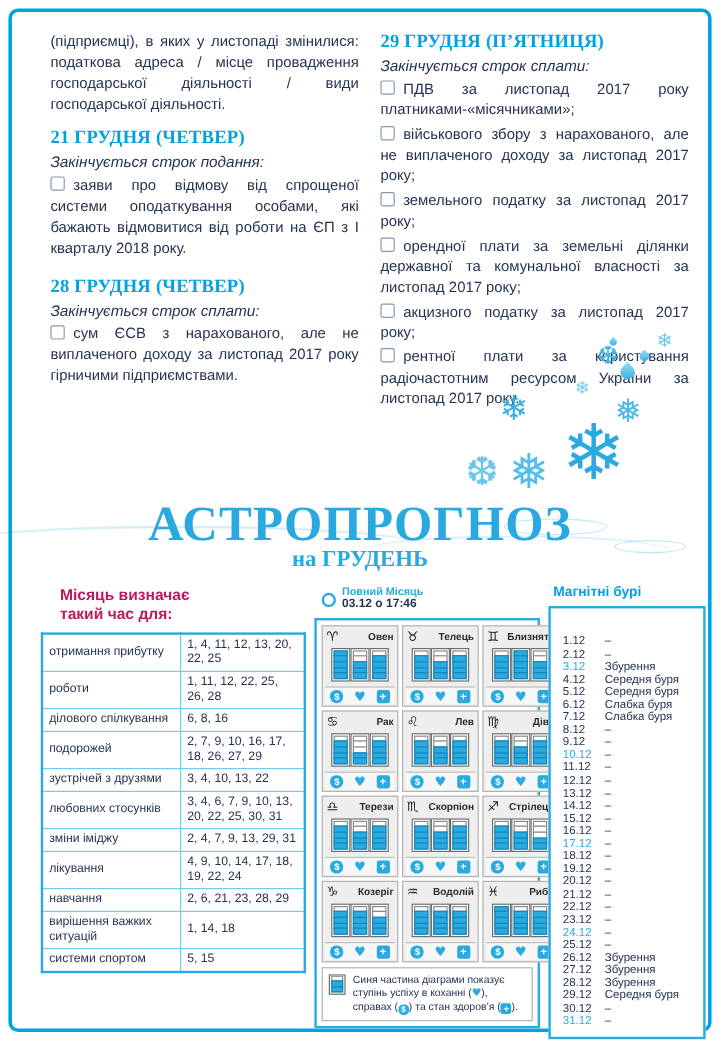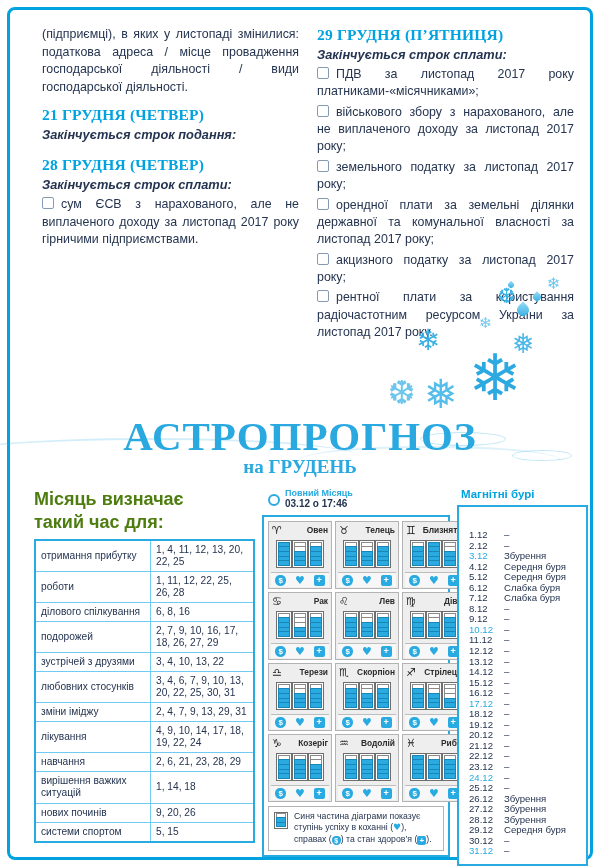--- a/index.html
+++ b/index.html
@@ -8,21 +8,21 @@
   .frame{position:absolute;left:7px;top:7px;right:7px;bottom:7px;border:3px solid #00a3e0;border-radius:8px;}
 
   
   .top-cols{position:absolute;left:42px;right:26px;top:26px;display:flex;gap:18px;}
   .top-col{flex:1;}
   .intro{font-size:12.4px;line-height:1.42;text-align:justify;margin:0 0 10px 0;}
   .dl-sec{margin-top:14px;}
   .dl-sec:first-child{margin-top:0;}
   .dl-date{font-family:"Liberation Serif","DejaVu Serif",serif;font-weight:bold;color:#00a3e0;
            font-size:15.5px;margin:0 0 3px 0;letter-spacing:.2px;}
-  .dl-sub{font-weight:bold;font-style:italic;font-size:12.8px;margin:0 0 4px 0;}
+  .dl-sub{font-weight:normal;font-style:italic;font-size:12.8px;margin:0 0 4px 0;}
   .dl-item{font-size:12.4px;line-height:1.4;text-align:justify;margin:0 0 3px 0;}
   .cb{display:inline-block;width:10px;height:10px;border:1.2px solid #8699b3;border-radius:2px;
       background:#fff;margin-right:7px;vertical-align:-1px;}
 
   
   .banner{position:absolute;left:0;top:250px;width:600px;height:238px;}
   .swoosh1{position:absolute;left:-60px;top:188px;width:420px;height:36px;border-radius:50%;
            border-top:2px solid rgba(41,171,226,.20);}
   .swoosh2{position:absolute;left:300px;top:196px;width:260px;height:26px;border-radius:50%;
            border-top:2px solid rgba(41,171,226,.16);}
@@ -36,21 +36,21 @@
   .astro-sub{position:absolute;left:0;top:206px;width:600px;text-align:center;
         font-family:"Liberation Serif","DejaVu Serif",serif;font-weight:bold;color:#29a9e0;
         font-size:19px;margin:0;}
 
   
   .bottom{position:absolute;left:34px;top:488px;display:flex;gap:7px;}
   .col-left{width:221px;}
   .col-mid{width:188px;}
   .col-right{width:131px;}
 
-  .tbl-head{font-size:18px;font-weight:bold;color:#4d7c0f;line-height:1.25;margin:0 0 6px 0;}
+  .tbl-head{font-size:13px;font-weight:bold;color:#be185d;line-height:1.25;margin:0 0 6px 16px;}
   table.days{border-collapse:collapse;width:100%;border:2px solid #29abe2;margin-bottom:12px;}
   table.days td{border:1px solid #6fcbf1;font-size:10.2px;line-height:1.18;padding:3px 5px;color:#253450;}
   table.days td.lbl{width:104px;}
   table.days td.val{}
 
   
   .moon-row{display:flex;gap:26px;margin:0 0 5px 6px;}
   .moon-item{display:flex;gap:5px;align-items:flex-start;}
   .mi-dot{width:11px;height:11px;border-radius:50%;margin-top:6px;}
   .mi-new{background:#29abe2;}
@@ -100,20 +100,21 @@
 <div class="page">
   <div class="frame"></div>
 
   <div class="top-cols">
     <div class="top-col">
       <p class="intro">(підприємці), в яких у листопаді змінилися: податкова адреса / місце провадження господарської діяльності / види господарської діяльності.</p>
       <div id="dl-left">
           <div class="dl-sec">
         <h2 class="dl-date">21 ГРУДНЯ (ЧЕТВЕР)</h2>
         <div class="dl-sub">Закінчується строк подання:</div>
+        <p class="dl-item"><span class="cb"></span>заяви про відмову від спрощеної системи оподаткування особами, які бажають відмовитися від роботи на ЄП з І кварталу 2018 року.</p>
       </div>
           <div class="dl-sec">
         <h2 class="dl-date">28 ГРУДНЯ (ЧЕТВЕР)</h2>
         <div class="dl-sub">Закінчується строк сплати:</div>
         <p class="dl-item"><span class="cb"></span>сум ЄСВ з нарахованого, але не виплаченого доходу за листопад 2017 року гірничими підприємствами.</p>
       </div>
         </div>
     </div>
     <div class="top-col">
       <div id="dl-right">
@@ -194,24 +195,20 @@
      </tr>
             <tr>
        <td class="lbl">навчання</td>
        <td class="val">2, 6, 21, 23, 28, 29</td>
      </tr>
             <tr>
        <td class="lbl">вирішення важких ситуацій</td>
        <td class="val">1, 14, 18</td>
      </tr>
             <tr>
-       <td class="lbl">нових починів</td>
-       <td class="val">9, 20, 26</td>
-     </tr>
-            <tr>
        <td class="lbl">системи спортом</td>
        <td class="val">5, 15</td>
      </tr>
           </tbody>
         </table>
 
     </div>
 
     <div class="col-mid">
       <div class="moon-row">

